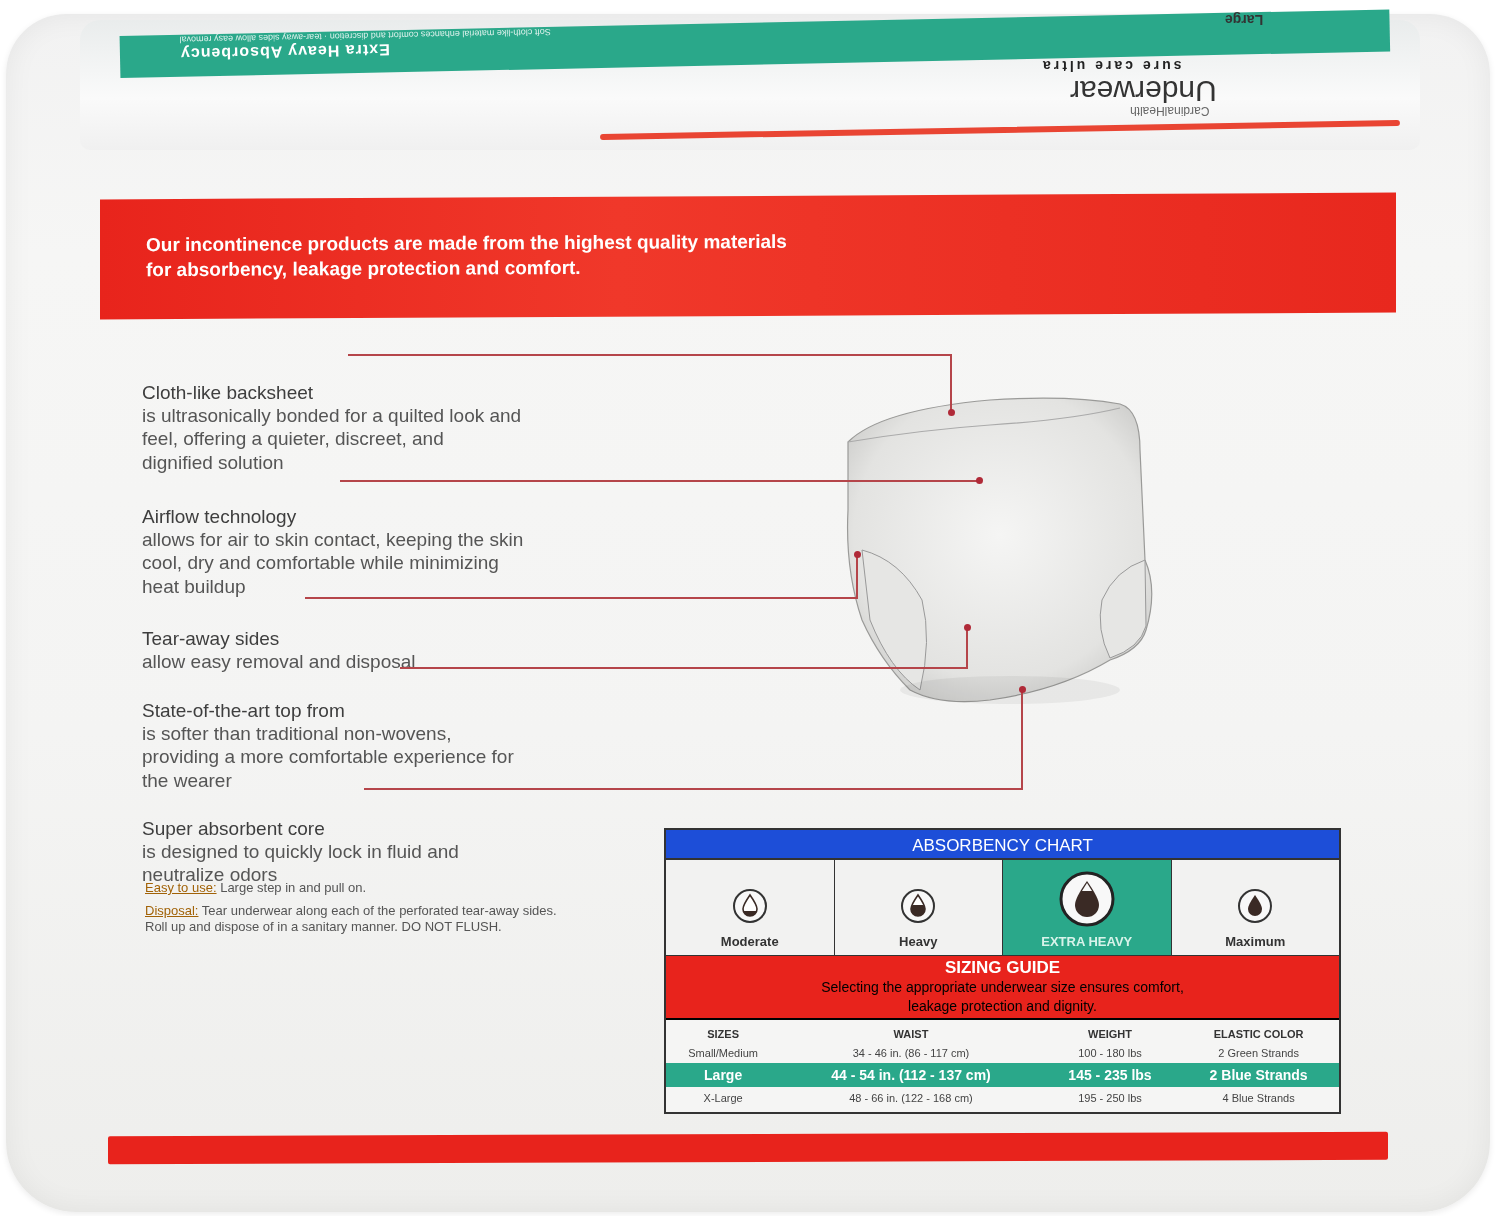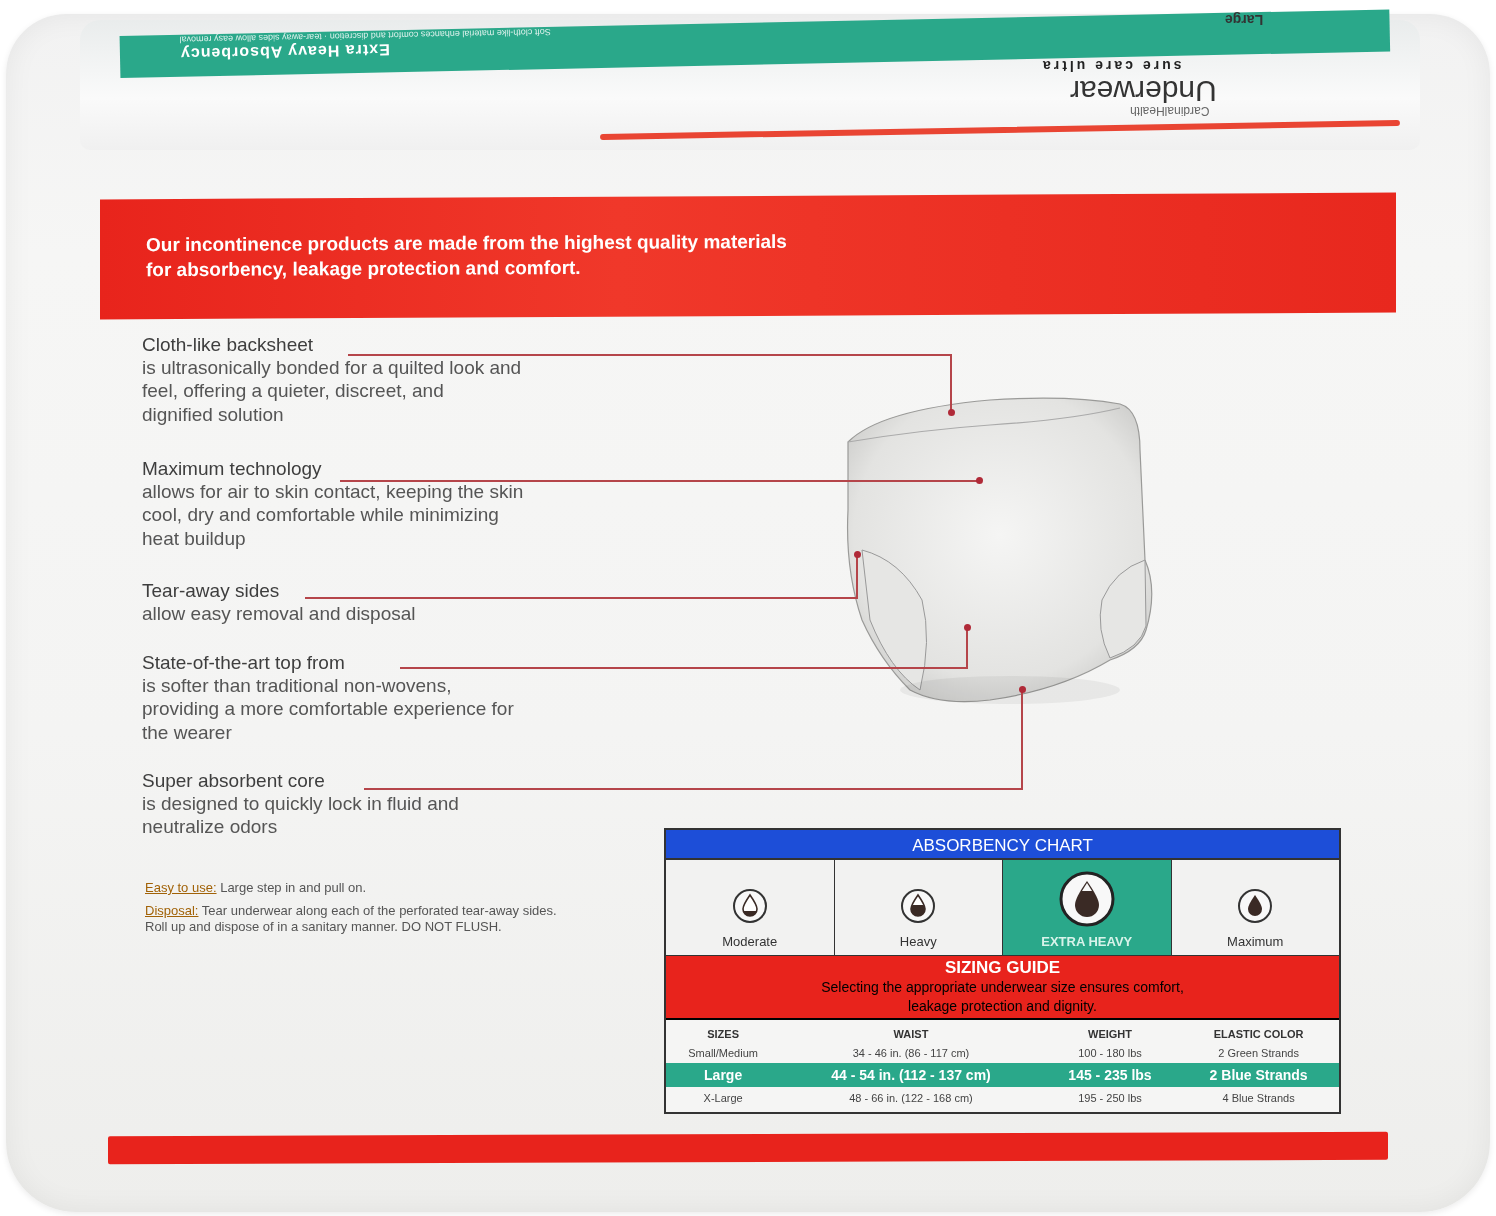--- a/index.html
+++ b/index.html
@@ -38,36 +38,36 @@
   .banner {
     position: absolute; left: 100px; top: 196px; width: 1296px; height: 120px;
     background: linear-gradient(90deg, #e8241c 0%, #f0382a 40%, #e8281e 100%);
     transform: skewY(-0.3deg);
     padding: 34px 0 0 46px; color: #fff;
   }
   .banner-text { font-size: 19px; font-weight: bold; line-height: 1.3; white-space: pre-line; }
 
   .features { position: absolute; left: 142px; top: 334px; width: 460px; color: #4a4a4a; }
   .feature { position: absolute; left: 0; }
-  .feature .title { font-size: 19px; color: #3e3e3e; white-space: nowrap; }
+  .feature .title { font-size: 19px; color: #3e3e3e; white-space: nowrap; margin-top: 48px; }
   .feature .desc { font-size: 19px; color: #555; line-height: 1.23; white-space: pre-line; }
 
   .leader { position: absolute; background: #b5454a; }
   .dot { position: absolute; width: 7px; height: 7px; border-radius: 50%; background: #b02a38; }
 
   .garment { position: absolute; left: 840px; top: 390px; width: 320px; height: 330px; }
 
   .notes { position: absolute; left: 145px; top: 880px; width: 420px; font-size: 13px; color: #555; line-height: 1.28; }
   .notes .label { color: #a16207; text-decoration: underline; }
   .notes p { margin-bottom: 6px; }
 
   .chart { position: absolute; left: 664px; top: 828px; width: 677px; height: 286px; border: 2px solid #333; background: #f5f5f4; }
   .chart-header { height: 30px; background: #1d4ed8; color: #fff; font-weight: normal; font-size: 17px; text-align: center; line-height: 31px; border-bottom: 2px solid #333; }
   .levels { display: flex; height: 96px; border-bottom: 1px solid #333; }
-  .level { flex: 1; display: flex; flex-direction: column; align-items: center; justify-content: flex-end; padding-bottom: 6px; border-right: 1px solid #333; font-size: 13px; color: #333; background: #f2f2f1; }
+  .level { flex: 1; display: flex; flex-direction: column; align-items: center; justify-content: flex-end; padding-bottom: 6px; border-right: 1px solid #333; font-size: 13px; color: #333; background: #f2f2f1; font-weight: bold; }
   .level:last-child { border-right: none; }
   .level.active { background: #2aa88a; color: #d8f3ea; font-weight: bold; }
   .level .icon { margin-bottom: 10px; }
   .sizing-header { background: #e8231c; color: #fff; text-align: center; height: 64px; padding-top: 2px; border-bottom: 2px solid #000000; }
   .sizing-header .title { font-weight: bold; font-size: 17px; }
   .sizing-header .sub { font-size: 14px; line-height: 1.35; white-space: pre-line; color: #000000; }
   .size-table { width: 100%; border-collapse: collapse; font-size: 11px; color: #444; }
   .size-table th { font-size: 11px; font-weight: bold; color: #333; padding-top: 5px; height: 22px; }
   .size-table td { text-align: center; height: 21px; }
   .size-table tr.hl td { background: #2aa88a; color: #fff; font-weight: bold; font-size: 14px; height: 24px; }
@@ -98,21 +98,21 @@
 </div>
 
 <div class="features">
   <div class="feature" style="top:0px;">
     <div class="title">Cloth-like backsheet</div>
     <div class="desc">is ultrasonically bonded for a quilted look and
 feel, offering a quieter, discreet, and
 dignified solution</div>
   </div>
   <div class="feature" style="top:124px;">
-    <div class="title">Maximum technology</div>
+    <div class="title">Airflow technology</div>
     <div class="desc">allows for air to skin contact, keeping the skin
 cool, dry and comfortable while minimizing
 heat buildup</div>
   </div>
   <div class="feature" style="top:246px;">
     <div class="title">Tear-away sides</div>
     <div class="desc">allow easy removal and disposal</div>
   </div>
   <div class="feature" style="top:318px;">
     <div class="title">State-of-the-art top from</div>

